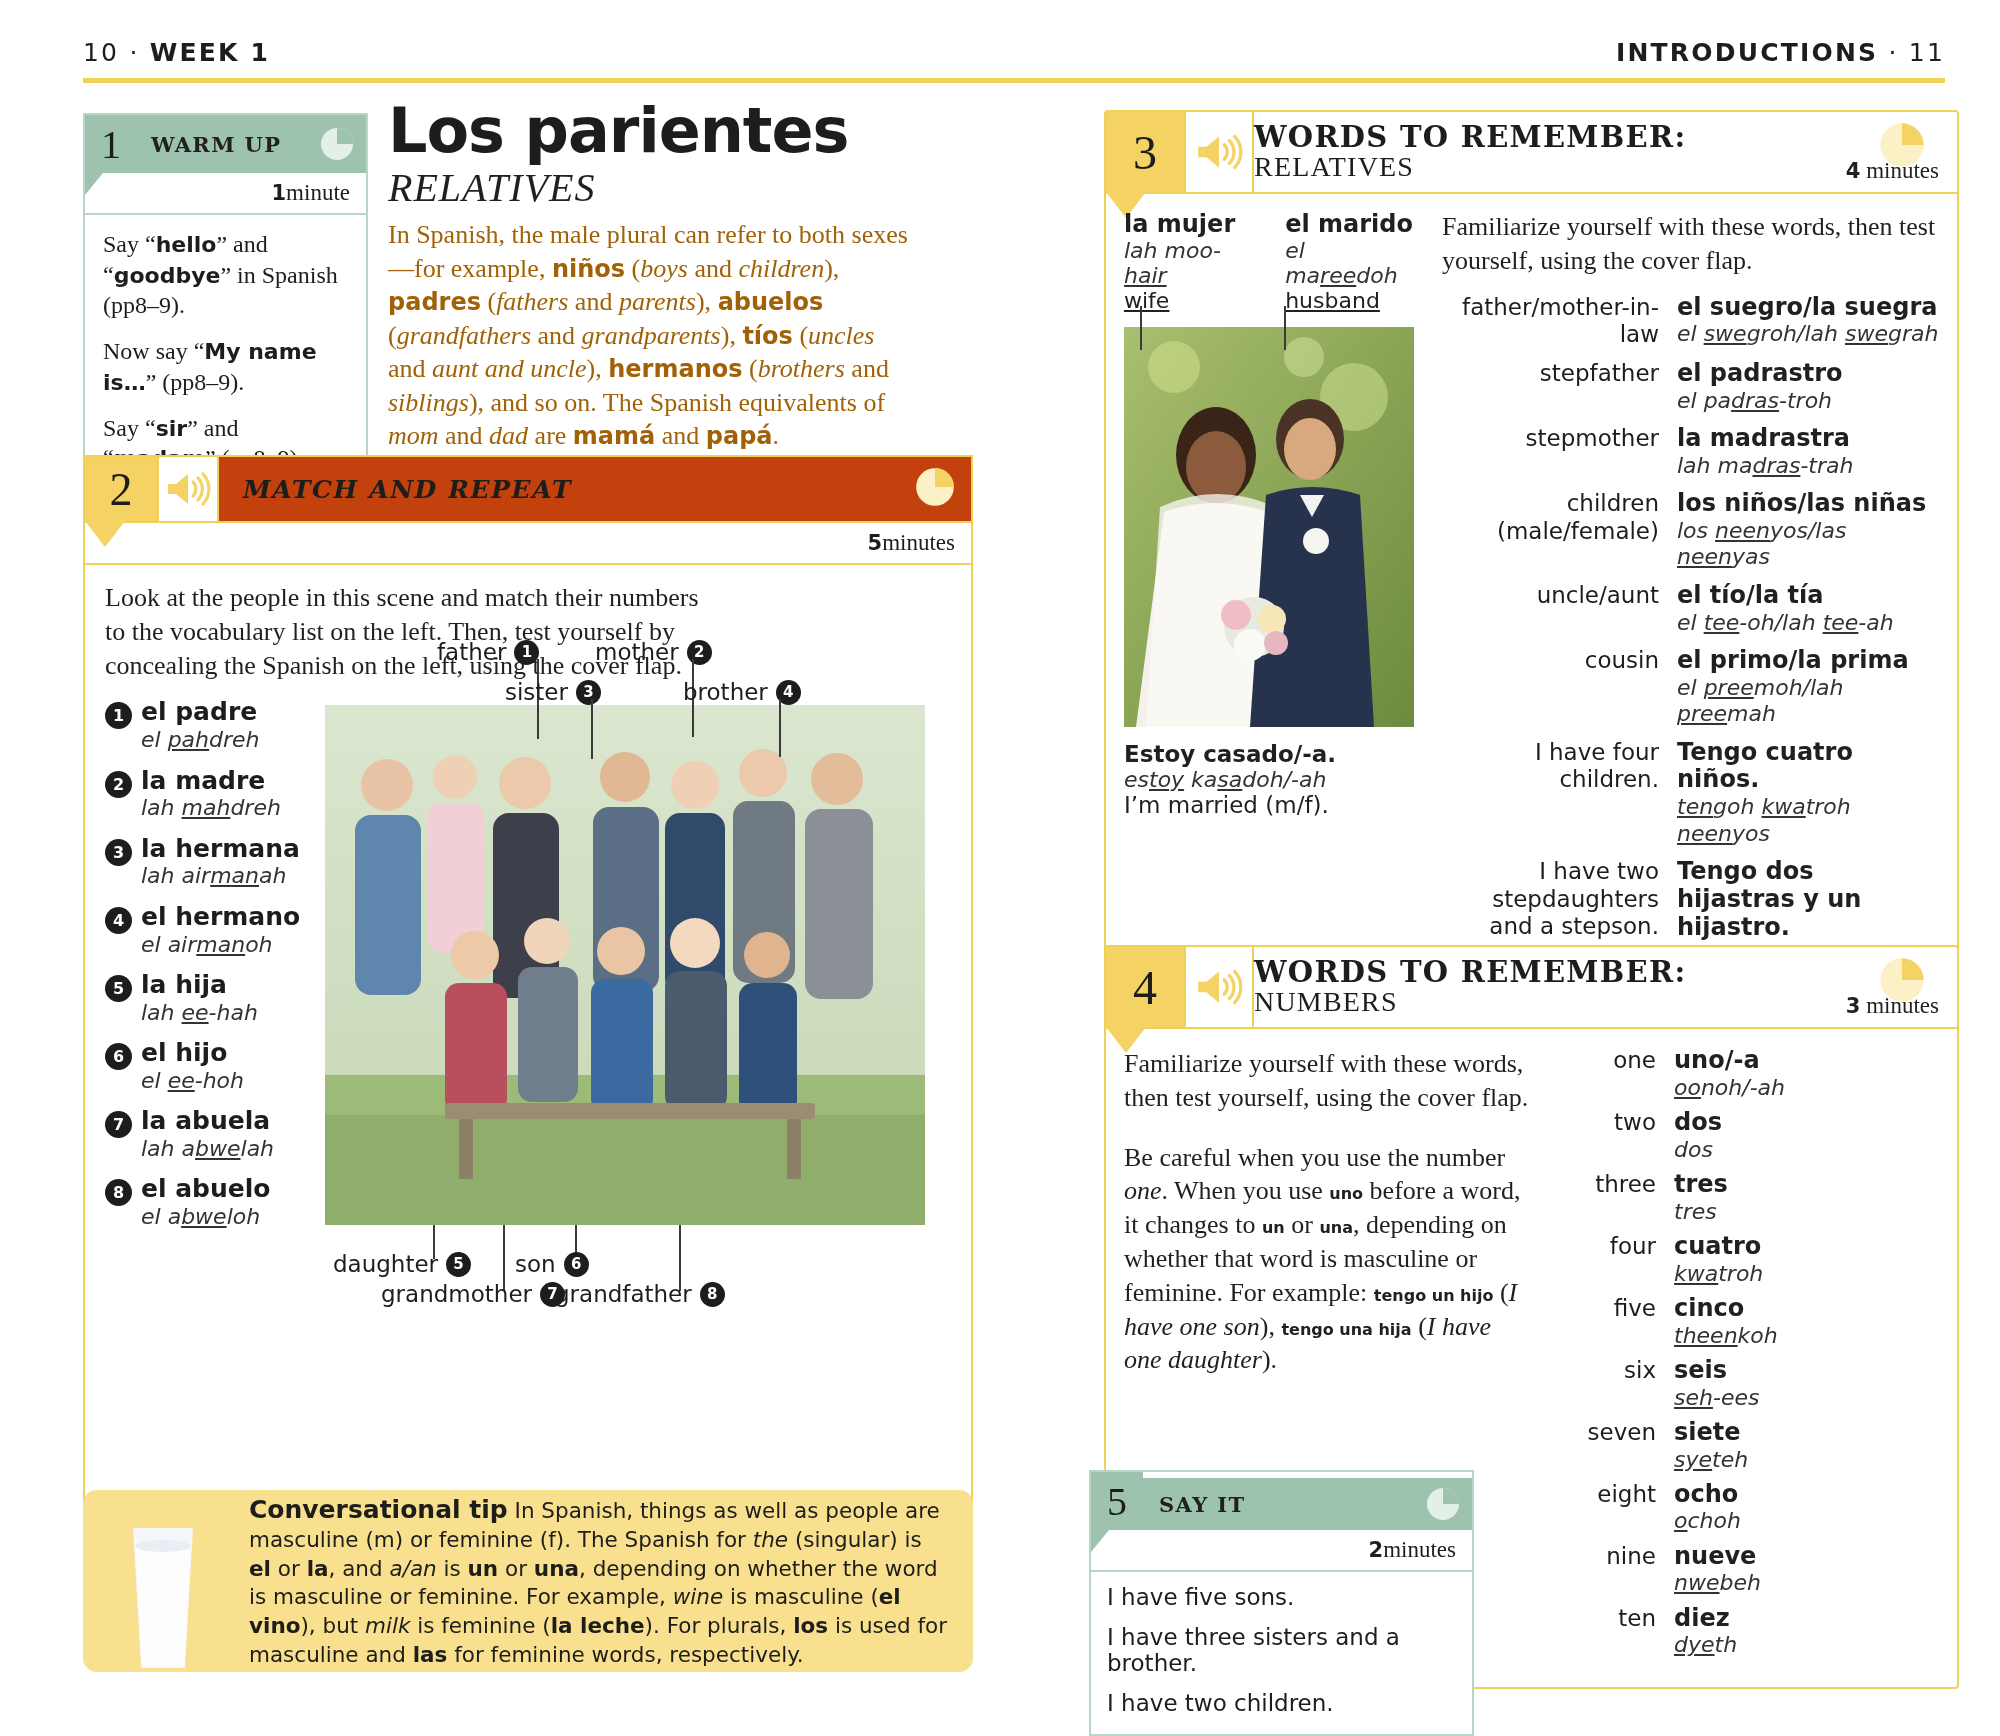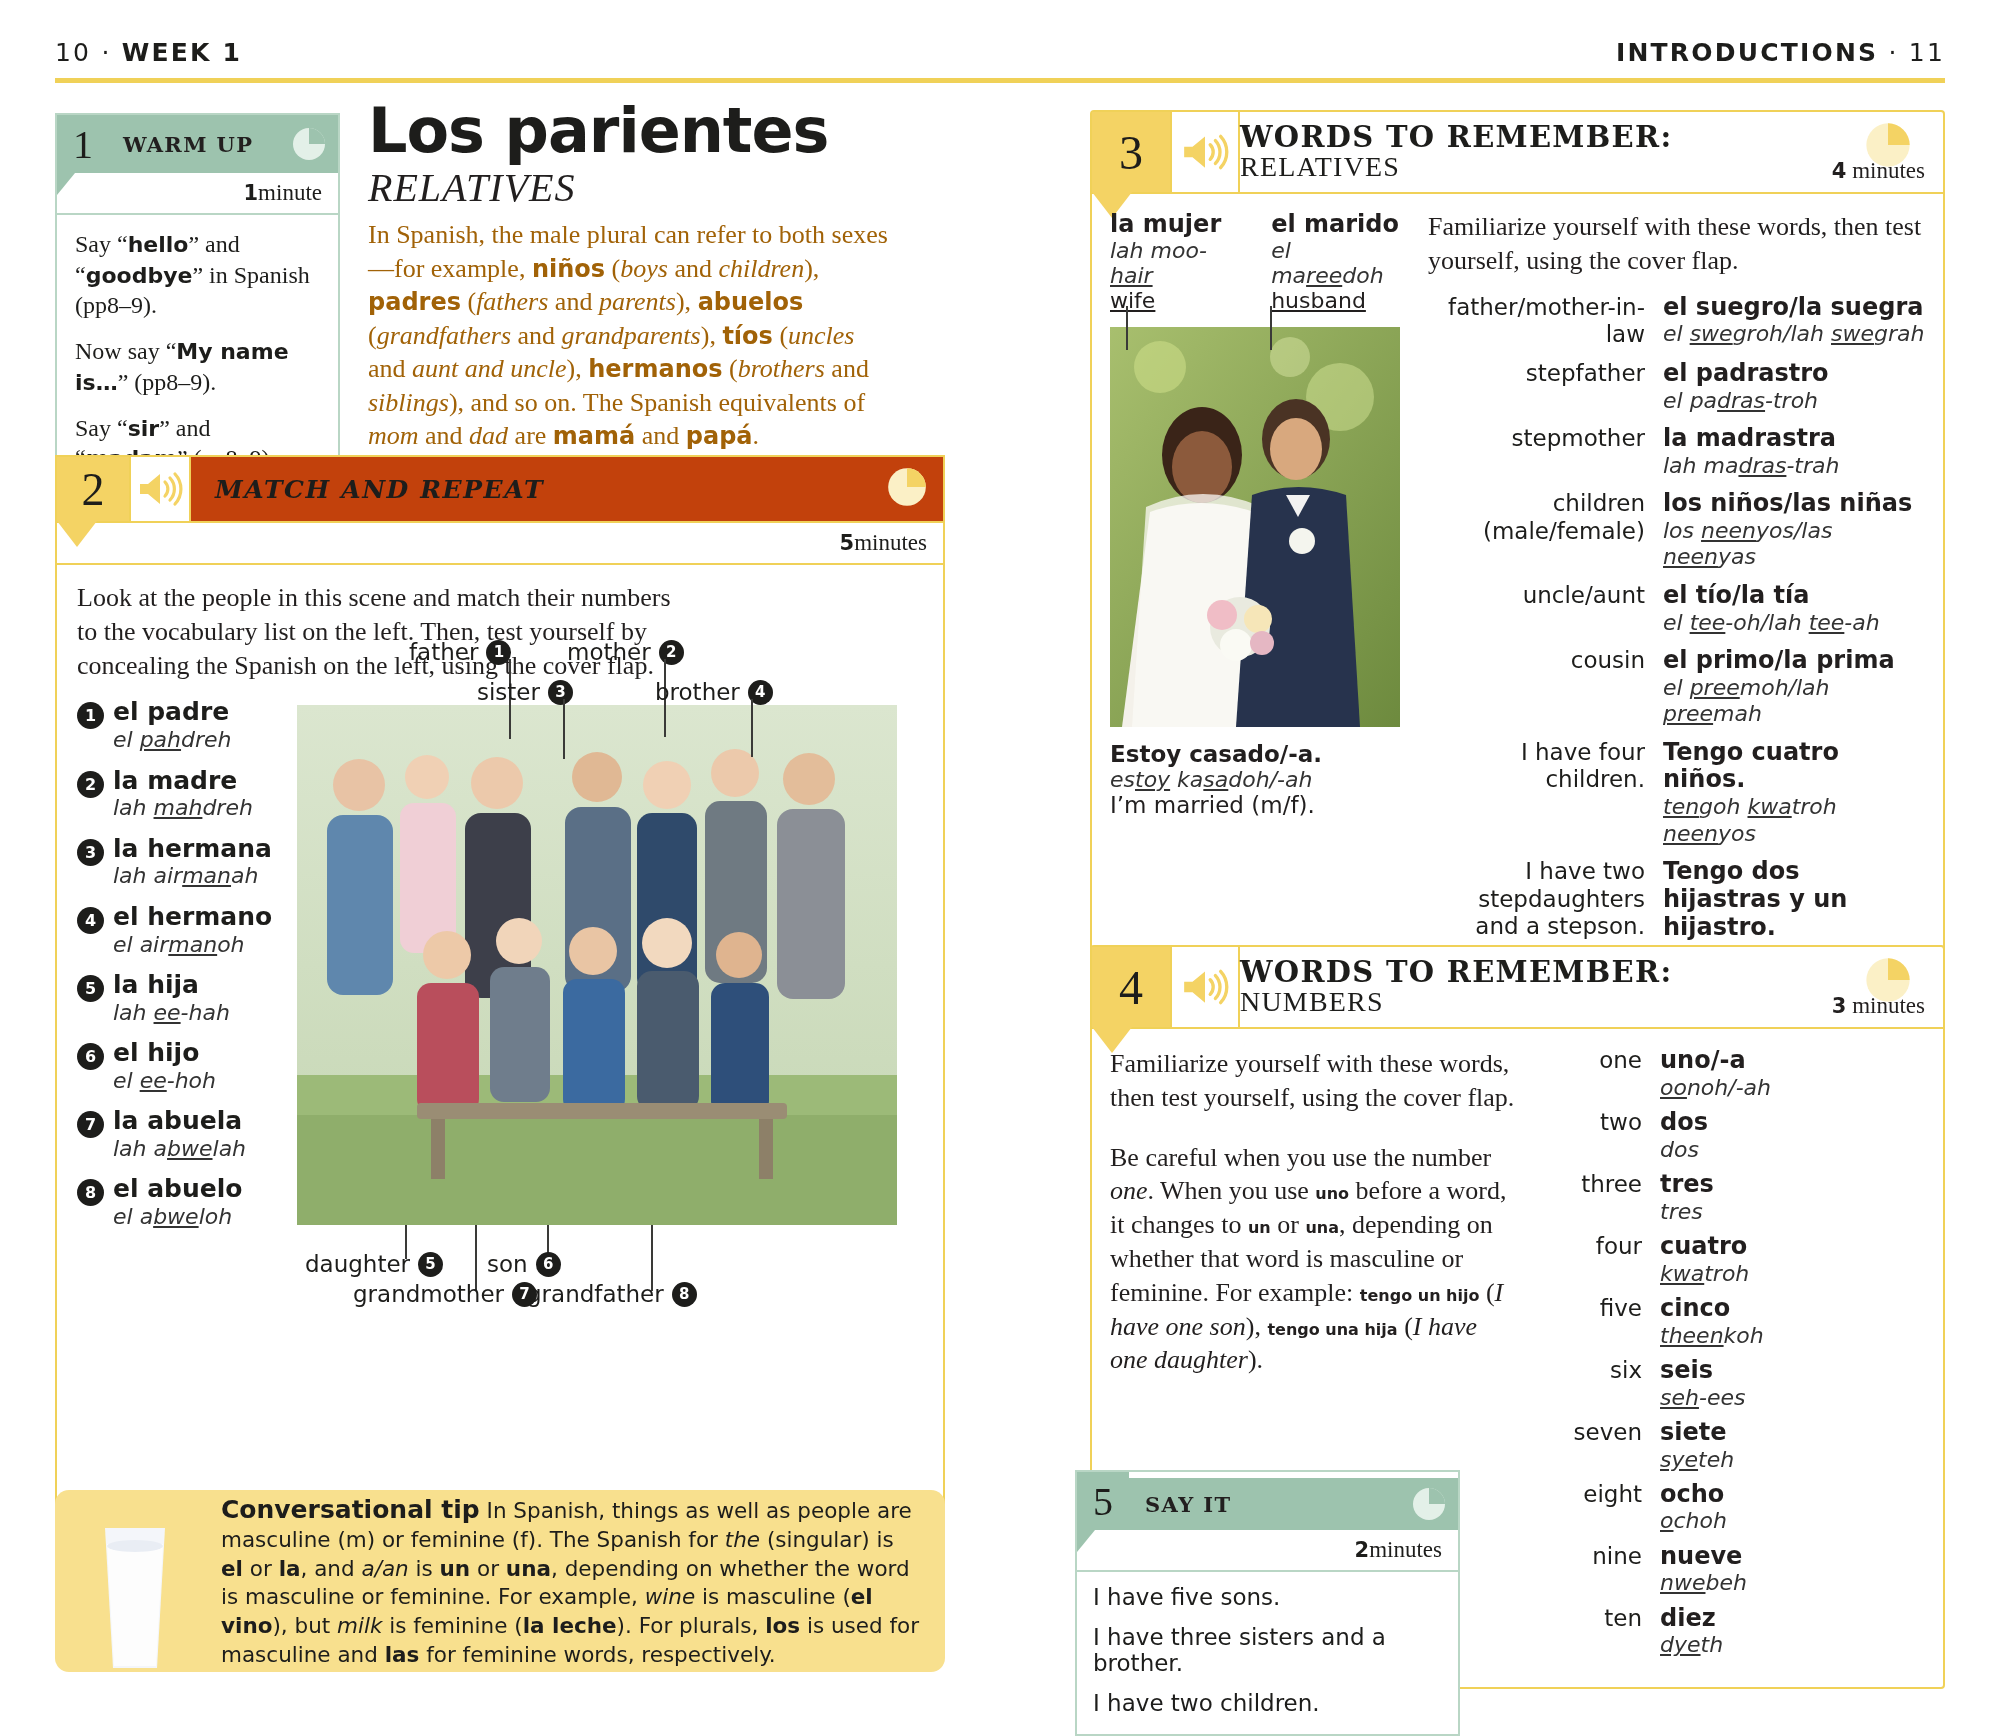--- a/index.html
+++ b/index.html
@@ -5,21 +5,21 @@
   * { box-sizing: border-box; margin: 0; padding: 0; }
   body {
     width: 2000px; height: 1736px;
     background: #ffffff;
     font-family: "Liberation Serif", serif;
     color: #221f1f;
     overflow: hidden;
     position: relative;
   }
   .page { position: absolute; inset: 0; display: flex; }
-  .left-page { width: 1000px; height: 100%; position: relative; padding: 0 0 0 0; }
+  .left-page { width: 1000px; height: 100%; position: relative; padding: 0 0 0 0; margin-left: 28px; }
   .right-page { width: 1000px; height: 100%; position: relative; }
 
   
   .runhead {
     position: absolute; top: 38px;
     font-family: "DejaVu Sans", sans-serif;
     font-size: 25px; letter-spacing: 2.2px; color: #1d1d1b;
   }
   .runhead .sect { font-weight: bold; }
   .runhead-left { left: 55px; }
@@ -99,21 +99,21 @@
   }
   .tasklist { padding: 14px 16px 16px 18px; }
   .tasklist p {
     font-size: 24px; line-height: 1.28; margin-bottom: 15px; color: #1d1d1b;
   }
   .tasklist p:last-child { margin-bottom: 2px; }
   .tasklist b { font-family: "DejaVu Sans", sans-serif; font-weight: bold; font-size: 22px; }
 
   
   .headline {
-    position: absolute; left: 368px; top: 100px; width: 520px;
+    position: absolute; left: 360px; top: 100px; width: 520px;
   }
   .headline h1 {
     font-family: "DejaVu Sans", sans-serif; font-weight: bold;
     font-size: 62px; letter-spacing: -1px; line-height: 1; color: #1d1d1b;
   }
   .headline h2 {
     font-family: "Liberation Serif", serif; font-style: italic; font-weight: normal;
     font-size: 40px; letter-spacing: 1px; line-height: 1.2; margin-top: 2px;
   }
   .headline p {

